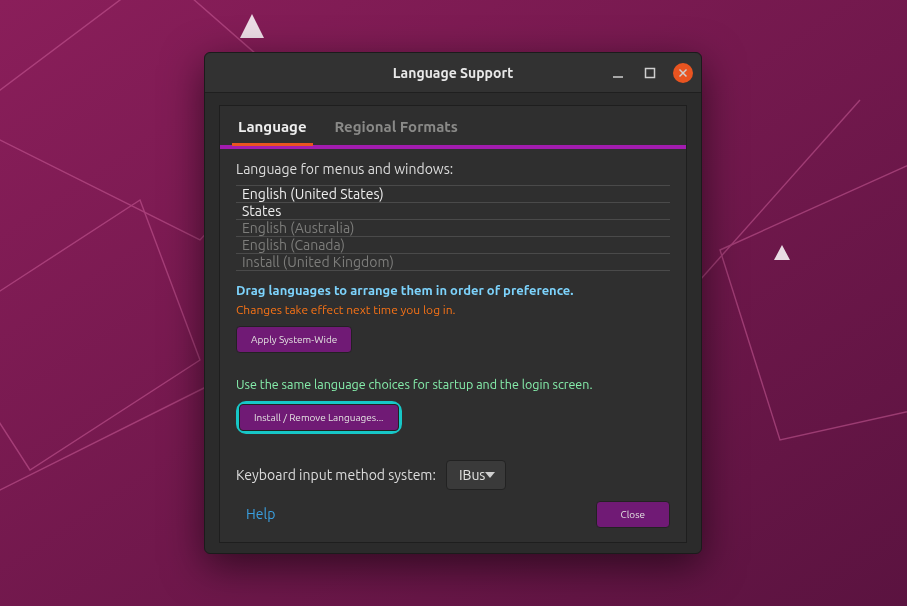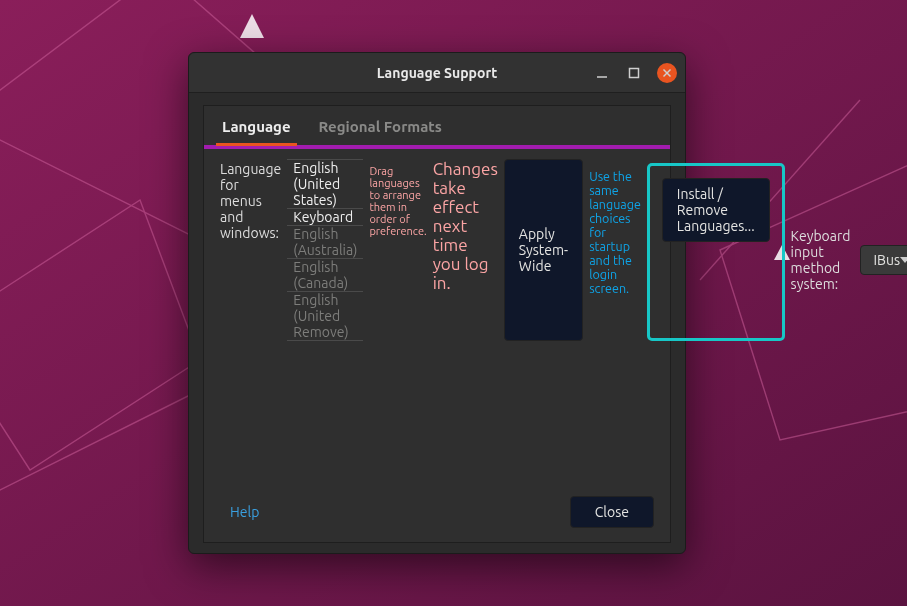--- a/index.html
+++ b/index.html
@@ -10,21 +10,21 @@
       color: #ccc;
       background: #6b1a4a;
       position: relative; overflow: hidden;
     }
     
     .bg { position: absolute; inset:0; z-index:0; }
     .bg svg { width:100%; height:100%; display:block; }
 
     .window {
       position: absolute;
-      left: 188px; top: 52px;
+      left: 204px; top: 52px;
       width: 498px; height: 502px;
       background: #2b2b2b;
       border: 1px solid #1b1b1b;
       border-radius: 6px;
       box-shadow: 0 12px 40px rgba(0,0,0,.55);
       z-index: 1;
       display: flex; flex-direction: column;
     }
     .titlebar {
       height: 40px; flex: none;
@@ -45,41 +45,41 @@
       border: 1px solid #1e1e1e;
       background: #2f2f2f;
       flex:1; display:flex; flex-direction:column;
       padding: 0 0 8px 0;
     }
     .tabs { display:flex; gap:28px; padding: 8px 18px 0 18px; border-bottom:4px solid #a21caf; }
     .tab { padding: 4px 0 10px 0; font-size:15px; color:#8a8a88; font-weight:600; cursor:pointer; position:relative; }
     .tab.active { color:#eee; }
     .tab.active::after { content:""; position:absolute; left:-6px; right:-6px; bottom:-1px; height:3px; background:#e95420; }
 
-    .body { padding: 10px 16px 4px 16px; display:flex; gap:6px; }
+    .body { padding: 10px 16px 4px 16px; display:flex; flex-direction:column; gap:6px; }
     .label { color:#ddd; margin: 2px 0 2px 0; }
 
     .langlist { border:0px solid #222; }
     .lang-row { padding:0 6px; border-bottom:1px solid #4a4a4a; cursor:grab; font-size:14px; }
     .lang-row:first-child{ border-top:1px solid #4a4a4a; }
     .lang-row.sel { color:#eee; }
     .lang-row.dis { color:#7d7d7b; }
 
-    .hint-bold { font-weight:400; color:#fca5a5; font-size:11px; margin-top:6px; }
-    .hint { font-size:17px; color:#fca5a5; margin-bottom:16px; }
+    .hint-bold { font-weight:700; color:#7dd3fc; font-size:13px; margin-top:6px; }
+    .hint { font-size:12px; color:#f97316; margin-bottom:4px; }
 
     .btn {
       display:inline-flex; align-items:center; justify-content:center;
-      background:#0f172a; border:1px solid #222; border-radius:4px;
-      color:#e4e4e2; padding:7px 14px; font-size:14px; cursor:pointer; width:fit-content;
+      background:#701a75; border:1px solid #222; border-radius:4px;
+      color:#e4e4e2; padding:7px 14px; font-size:10px; cursor:pointer; width:fit-content;
     }
-    .btn-highlight { border:3px solid #17c7c7; border-radius:5px; padding:12px; width:fit-content; margin-top:4px;text-decoration:underline; }
+    .btn-highlight { border:3px solid #17c7c7; border-radius:10px; padding:0; width:fit-content; margin-top:4px;text-decoration:underline; }
     .btn-highlight .btn { margin:0; }
 
-    .subhint { font-size:12.5px; color:#0ea5e9; margin-top:10px; }
+    .subhint { font-size:12.5px; color:#86efac; margin-top:18px; }
 
     .row-kbd { display:flex; align-items:center; gap:10px; margin-top:20px; }
     .select {
       background:#3a3a3a; border:1px solid #222; border-radius:4px;
       color:#e4e4e2; padding:6px 10px 6px 12px; font-size:14px; cursor:pointer;
       display:flex; align-items:center; 
     }
     .caret { width:0;height:0;border-left:5px solid transparent;border-right:5px solid transparent;border-top:6px solid #cfcfcf; }
 
     .footer {
@@ -142,24 +142,24 @@
     <div class="tabs">
       <div class="tab active">Language</div>
       <div class="tab">Regional Formats</div>
     </div>
 
     <div class="body">
       <div class="label">Language for menus and windows:</div>
 
       <div class="langlist">
         <div class="lang-row sel">English (United States)</div>
-        <div class="lang-row sel">Keyboard</div>
+        <div class="lang-row sel">States</div>
         <div class="lang-row dis">English (Australia)</div>
         <div class="lang-row dis">English (Canada)</div>
-        <div class="lang-row dis">English (United Remove)</div>
+        <div class="lang-row dis">Install (United Kingdom)</div>
       </div>
 
       <div class="hint-bold">Drag languages to arrange them in order of preference.</div>
       <div class="hint">Changes take effect next time you log in.</div>
 
       <div class="btn">Apply System-Wide</div>
       <div class="subhint">Use the same language choices for startup and the login screen.</div>
 
       <div class="btn-highlight">
         <div class="btn">Install / Remove Languages...</div>

